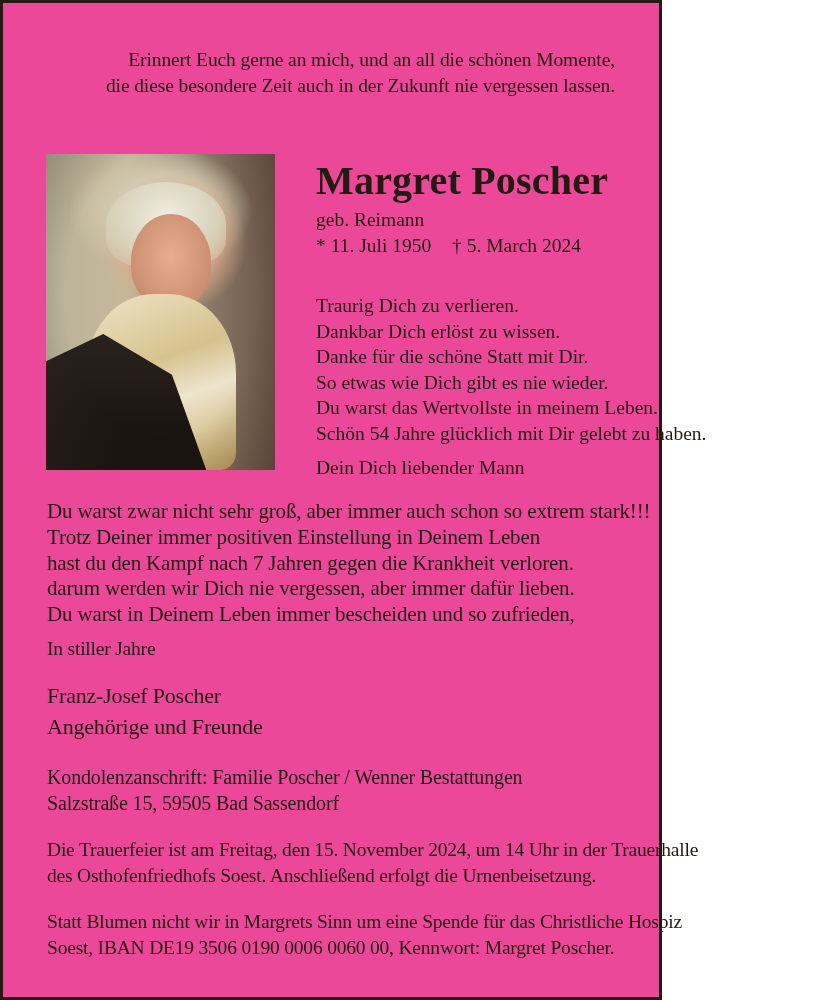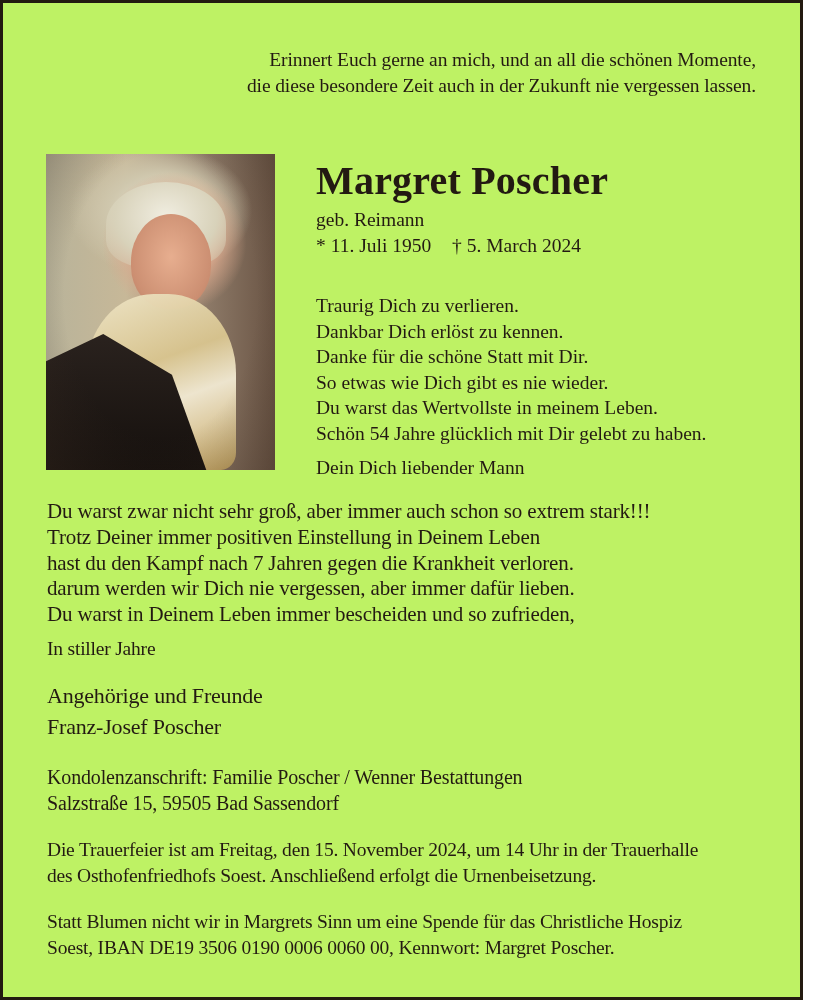--- a/index.html
+++ b/index.html
@@ -2,22 +2,22 @@
 <html><head>
 <meta charset="utf-8">
 <style>
   html, body { margin: 0; padding: 0; background: #ffffff; }
   body {
     width: 838px; height: 1000px; position: relative; overflow: hidden;
     font-family: "Liberation Serif", "DejaVu Serif", serif;
     color: #231a12;
   }
   .frame {
-    position: absolute; left: 0; top: 0; width: 803px; height: 1000px;
-    box-sizing: border-box; border: 3px solid #231a10; background: #bef264;
+    position: absolute; left: 0; top: 0; width: 662px; height: 1000px;
+    box-sizing: border-box; border: 3px solid #231a10; background: #ec4899;
   }
   .abs { position: absolute; white-space: nowrap; }
   .motto {
     right: 44px; top: 44px; text-align: right;
     font-size: 19.5px; line-height: 26px; letter-spacing: -0.1px;
   }
   .photo {
     left: 43px; top: 151px; width: 229px; height: 316px; overflow: hidden;
     background:
       radial-gradient(ellipse 42% 30% at 56% 28%, #e9c6b0 0%, #d9a88c 40%, rgba(217,168,140,0) 75%),
@@ -91,41 +91,41 @@
   <div class="abs born-name">geb. Reimann</div>
   <div class="abs dates">
     <span>*</span>
     <span>11. Juli 1950</span><span class="gap"></span>
     <span>†</span>
     <span>5. March 2024</span>
   </div>
 
   <div class="abs poem">
     <span class="line">Traurig Dich zu verlieren.</span>
-    <span class="line">Dankbar Dich erlöst zu kennen.</span>
+    <span class="line">Dankbar Dich erlöst zu wissen.</span>
     <span class="line">Danke für die schöne Statt mit Dir.</span>
     <span class="line">So etwas wie Dich gibt es nie wieder.</span>
     <span class="line">Du warst das Wertvollste in meinem Leben.</span>
     <span class="line">Schön 54 Jahre glücklich mit Dir gelebt zu haben.</span>
   </div>
   <div class="abs signoff">Dein Dich liebender Mann</div>
 
   <div class="abs tribute">
     <span class="line">Du warst zwar nicht sehr groß, aber immer auch schon so extrem stark!!!</span>
     <span class="line">Trotz Deiner immer positiven Einstellung in Deinem Leben</span>
     <span class="line">hast du den Kampf nach 7 Jahren gegen die Krankheit verloren.</span>
     <span class="line">darum werden wir Dich nie vergessen, aber immer dafür lieben.</span>
     <span class="line">Du warst in Deinem Leben immer bescheiden und so zufrieden,</span>
   </div>
 
   <div class="abs mourning">In stiller Jahre</div>
 
   <div class="abs family">
+    <span class="line">Franz-Josef Poscher</span>
     <span class="line">Angehörige und Freunde</span>
-    <span class="line">Franz-Josef Poscher</span>
   </div>
 
   <div class="abs address">
     <span class="line">Kondolenzanschrift: Familie Poscher / Wenner Bestattungen</span>
     <span class="line">Salzstraße 15, 59505 Bad Sassendorf</span>
   </div>
 
   <div class="abs ceremony">
     <span class="line">Die Trauerfeier ist am Freitag, den 15. November 2024, um 14 Uhr in der Trauerhalle</span>
     <span class="line">des Osthofenfriedhofs Soest. Anschließend erfolgt die Urnenbeisetzung.</span>

